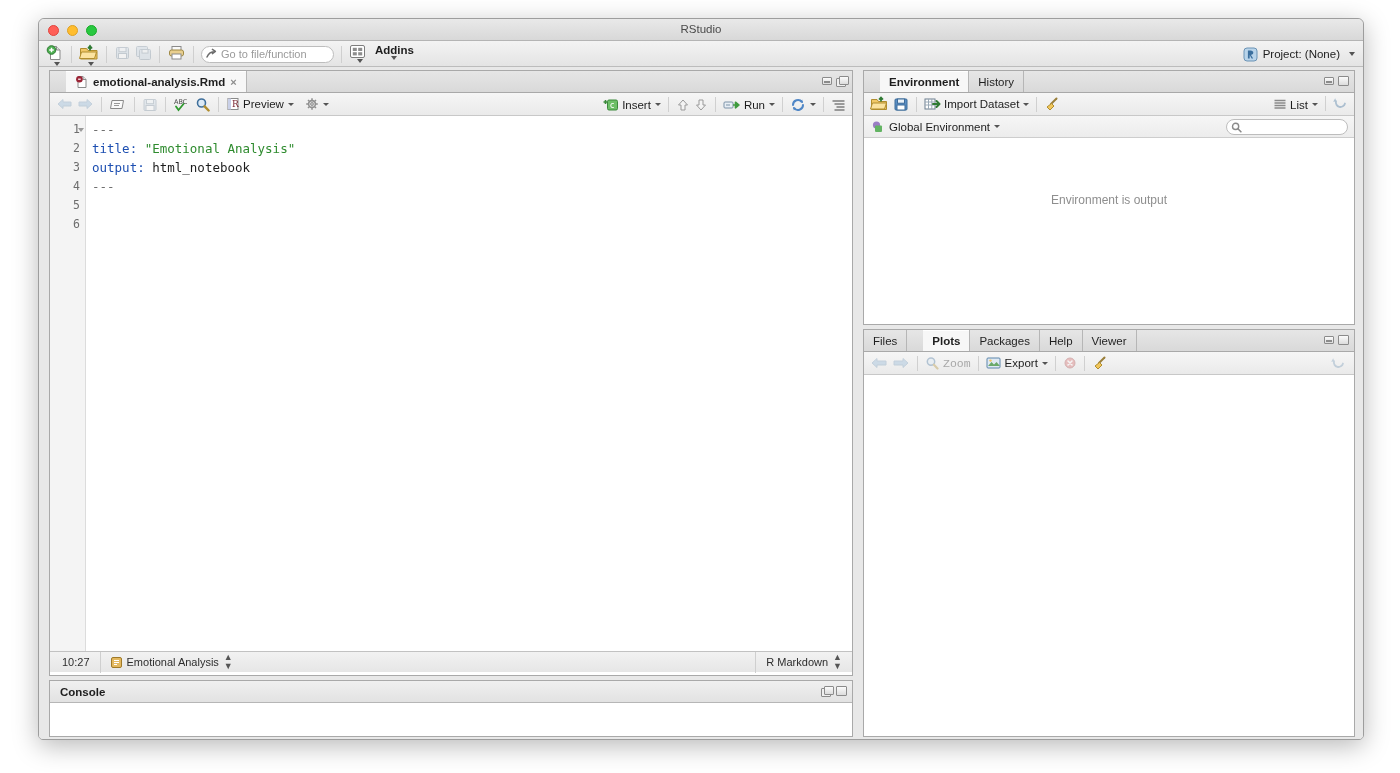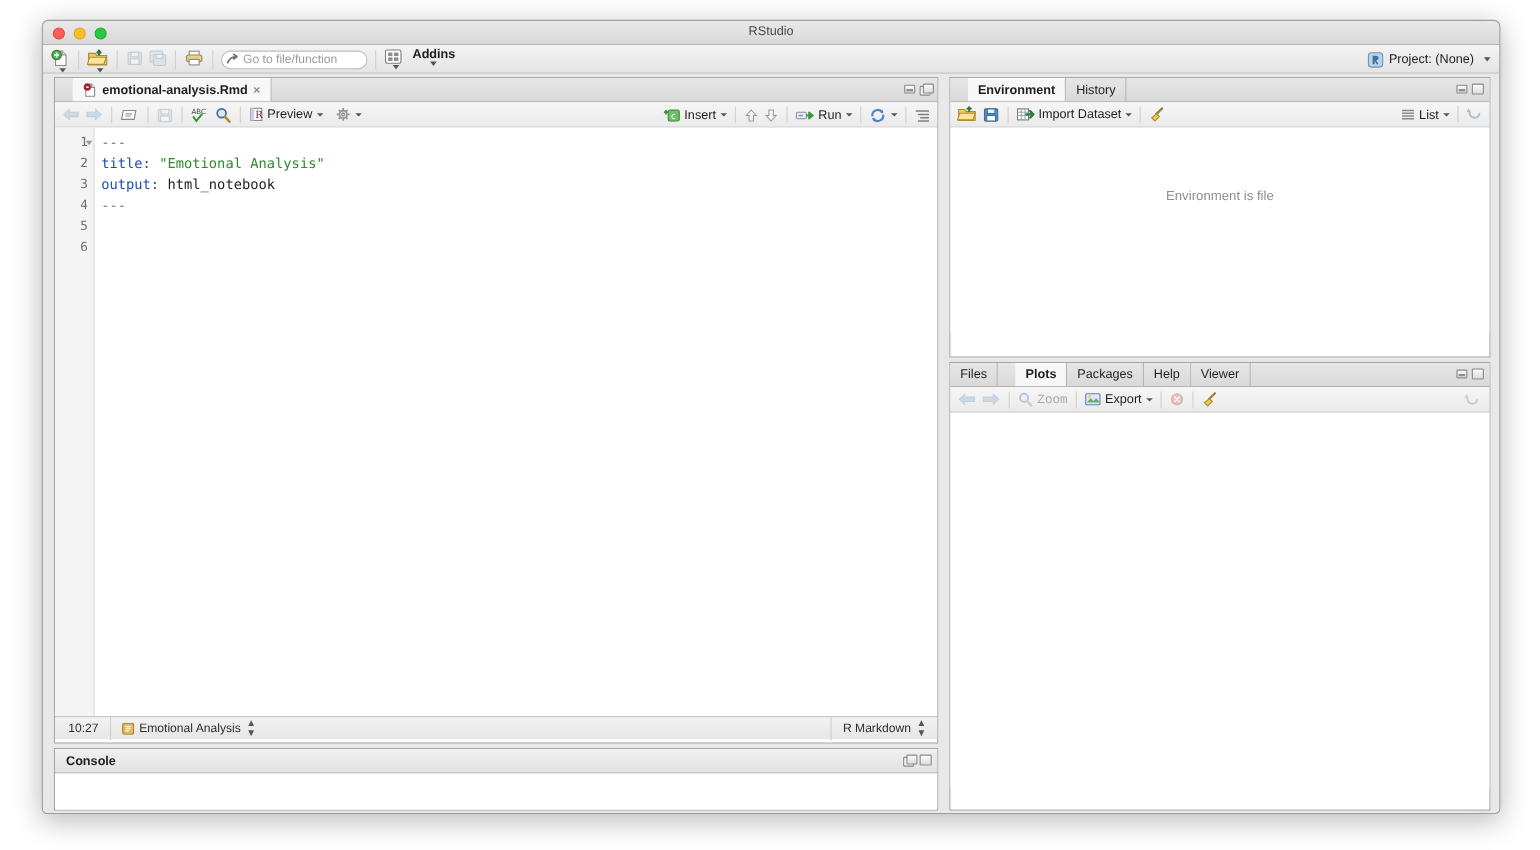--- a/index.html
+++ b/index.html
@@ -598,23 +598,43 @@
             <span class="ic">
               <svg width="15" height="15" viewBox="0 0 15 15" opacity="0.45">
                 <path d="M12 7.5A4.5 4.5 0 113 5.2" stroke="#5c86ab" stroke-width="1.8" fill="none" stroke-linecap="round"></path>
                 <path d="M2.2 2.2l1.2 3.4-3.2.2z" fill="#5c86ab"></path>
               </svg>
             </span>
           </div>
         </div>
       </div>
 
+      <div id="env-toolbar2">
+        <div class="ptb-item">
+          <span class="ic">
+            <svg width="15" height="14" viewBox="0 0 15 14">
+              <circle cx="5.5" cy="5" r="3.6" fill="#9b7ec4"></circle>
+              <rect x="4" y="5.5" width="7" height="6.5" rx="1" fill="#63b463"></rect>
+            </svg>
+          </span>
+          <span class="ptb-label">Global Environment</span>
+          <span class="caret sm"></span>
+        </div>
+        <div id="env-search">
+          <span class="ic">
+            <svg width="11" height="11" viewBox="0 0 11 11">
+              <circle cx="4.6" cy="4.4" r="3.1" fill="none" stroke="#8a8a8a" stroke-width="1.4"></circle>
+              <path d="M6.9 6.8l3 3" stroke="#8a8a8a" stroke-width="1.6" stroke-linecap="round"></path>
+            </svg>
+          </span>
+        </div>
+      </div>
 
       <div id="env-body">
-        <div id="env-empty">Environment is file</div>
+        <div id="env-empty">Environment is output</div>
       </div>
     </div>
 
     <div class="pane" id="files-pane">
       <div class="pane-tabbar">
         <div class="ptab">
           <span>Files</span>
         </div>
         <div class="ptab active">
           <span>Plots</span>

